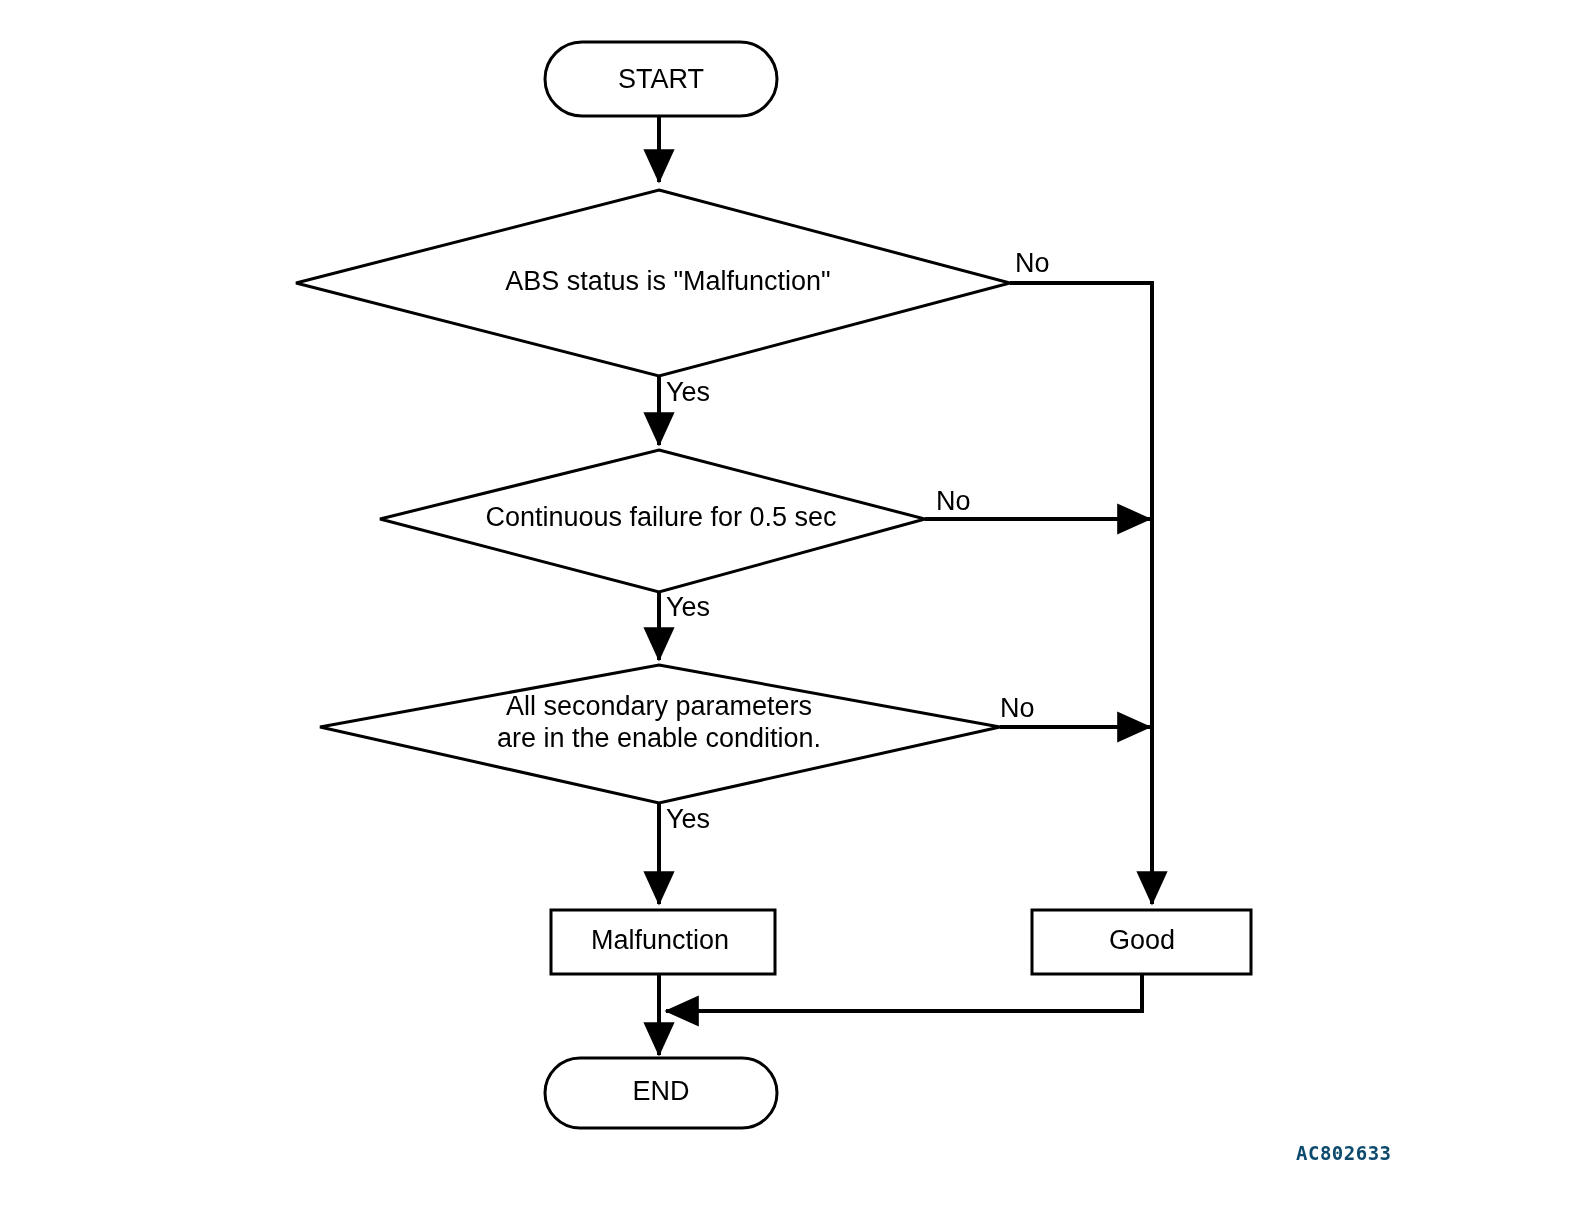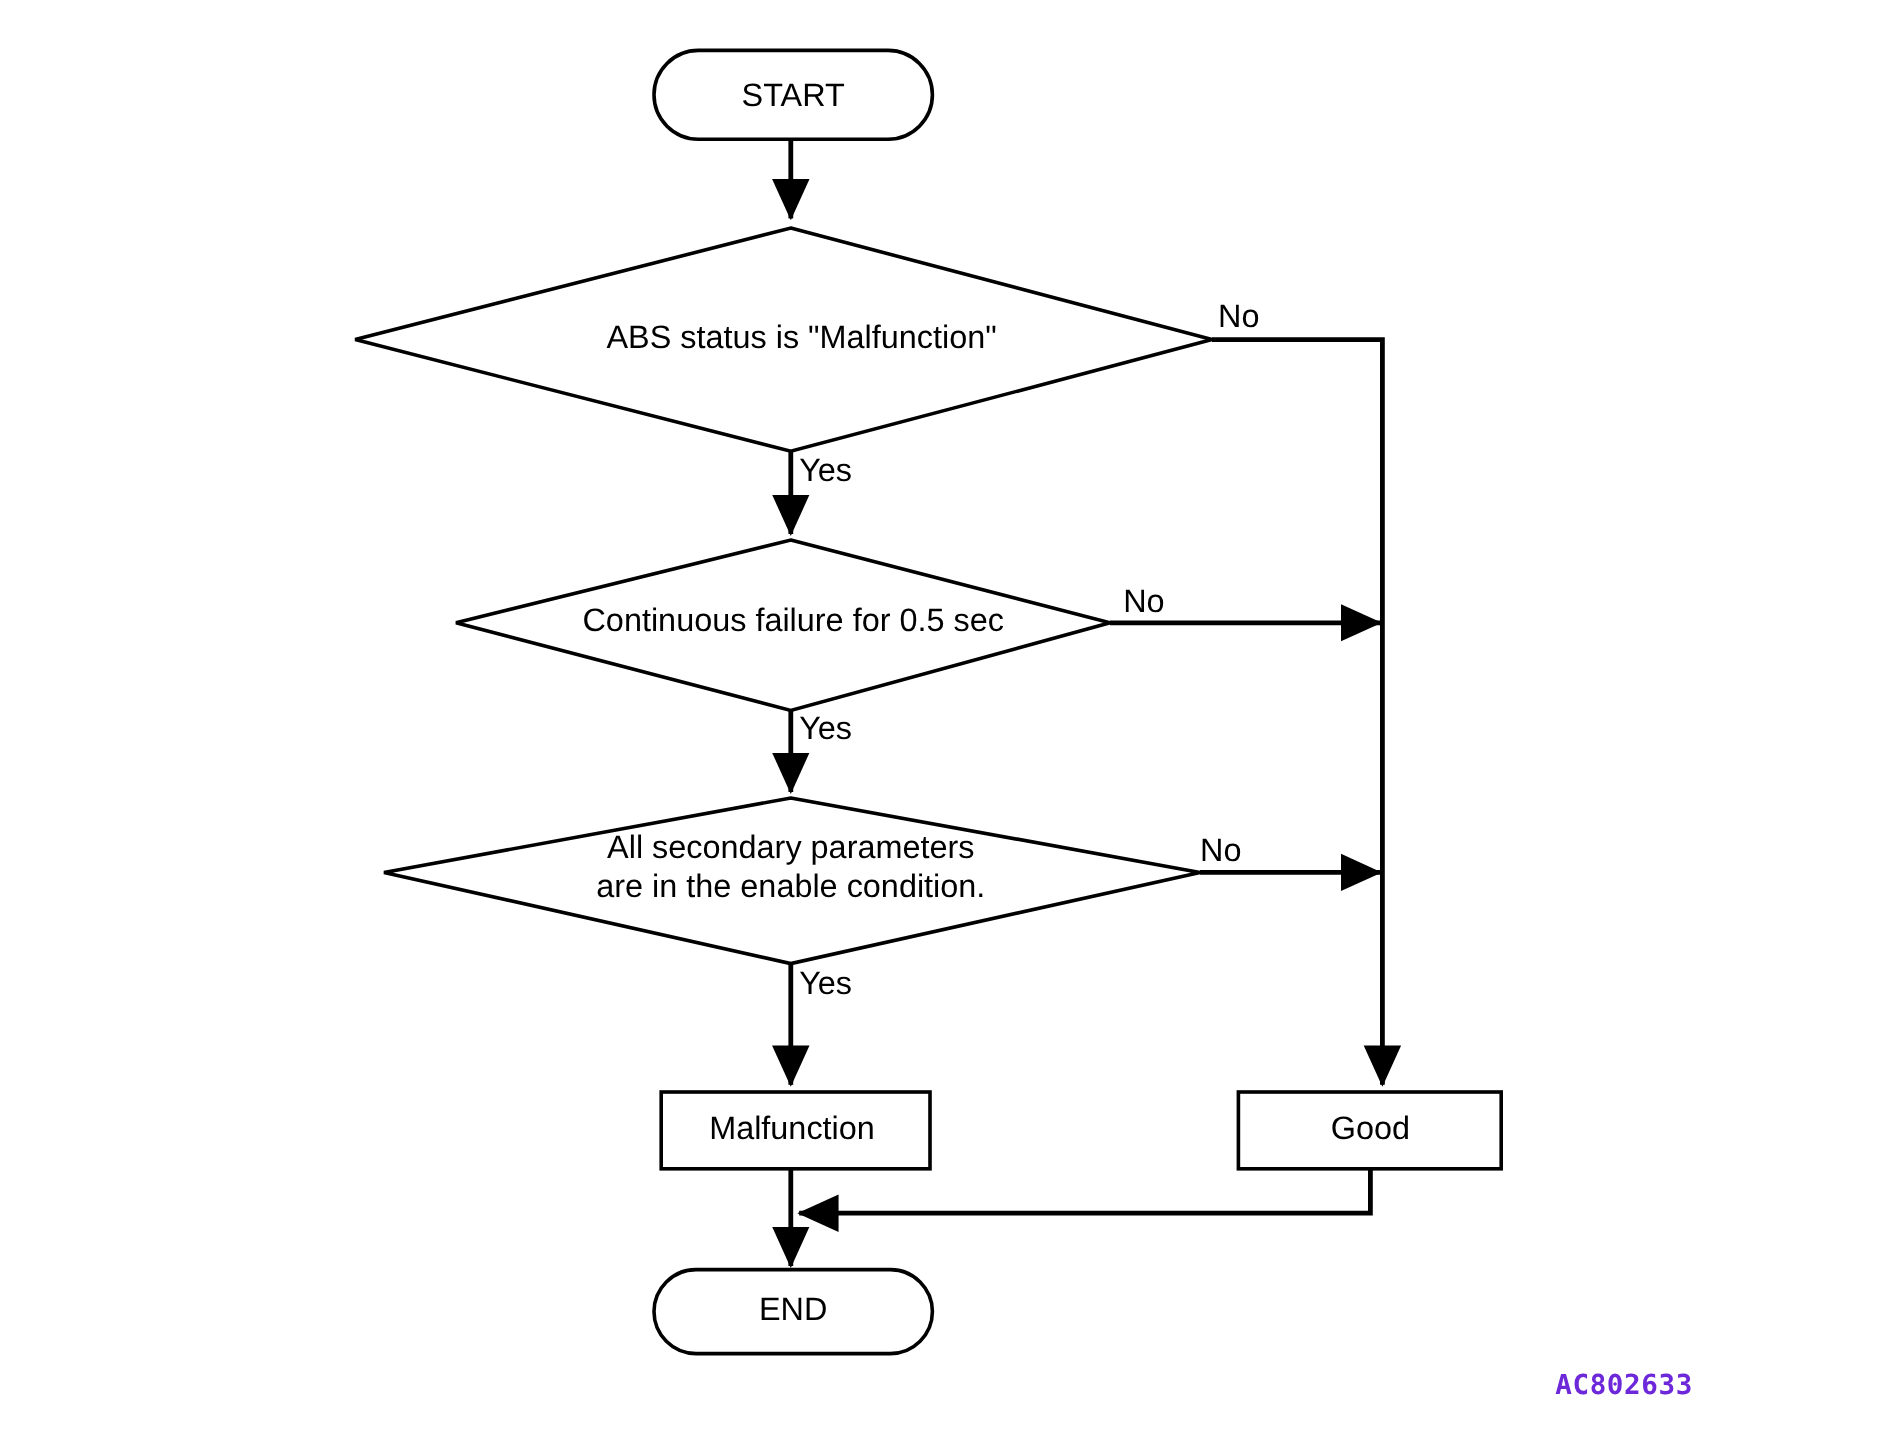--- a/index.html
+++ b/index.html
@@ -44,24 +44,24 @@
   .edge-label {
     font-family: "Liberation Sans", sans-serif;
     font-size: 27px;
     fill: #000000;
     text-anchor: start;
     dominant-baseline: middle;
   }
   .ref-code {
     position: absolute;
     font-family: "DejaVu Sans Mono", monospace;
-    font-size: 23px;
+    font-size: 19px;
     font-weight: bold;
     letter-spacing: 0.5px;
-    color: #6d28d9;
+    color: #0c4a6e;
     white-space: nowrap;
   }
 </style>
 </head>
 <body>
 
 <div id="canvas">
 
   <svg id="flow-svg" viewBox="0 0 1584 1210" xmlns="http://www.w3.org/2000/svg">
 

